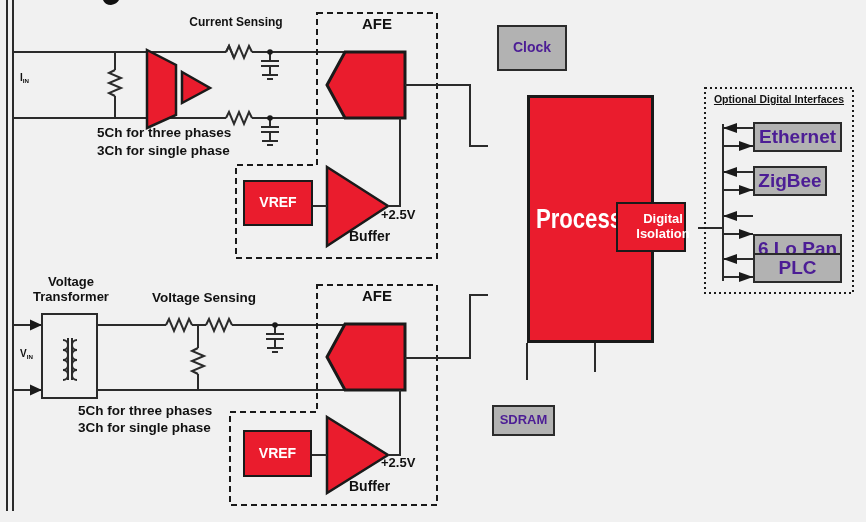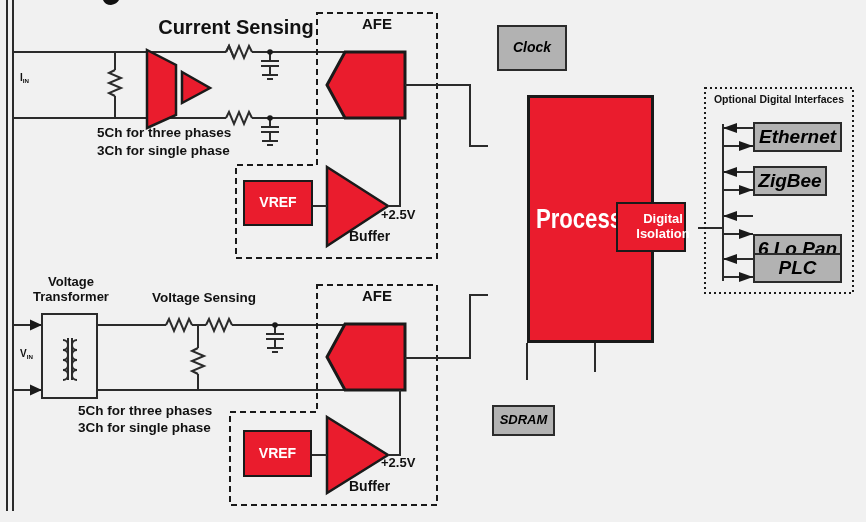--- a/index.html
+++ b/index.html
@@ -18,21 +18,21 @@
   .penta{stroke-width:3;}
   .dashbox{fill:none;stroke:#1a1a1a;stroke-width:2;stroke-dasharray:6 4;}
   .dotbox{fill:none;stroke:#1a1a1a;stroke-width:2;stroke-dasharray:2 3;}
   .arrow{fill:#1a1a1a;stroke:none;}
   .dot{fill:#1a1a1a;}
   .xfbox{fill:var(--bg);stroke:var(--line);stroke-width:2;}
   .block{
     position:absolute;display:flex;flex-direction:column;align-items:center;justify-content:center;
     text-align:center;font-weight:bold;box-sizing:border-box;line-height:1.12;
   }
-  .grayb{background:var(--gray);border:2px solid #2b2b2b;color:#000000;font-style:italic;}
+  .grayb{background:var(--gray);border:2px solid #2b2b2b;color:#4c1d95;}
   .redb{background:var(--red);border:2px solid #1a1a1a;color:#fff;}
   .lbl{position:absolute;font-weight:bold;color:var(--ink);white-space:nowrap;line-height:1.2;}
   .ctr{text-align:center;white-space:normal;}
   sub{font-size:62%;vertical-align:-2px;}
 </style>
 </head>
 <body>
 
 <div id="stage">
 
@@ -125,21 +125,21 @@
       <polygon class="arrow" points="753,146 739,141 739,151"></polygon>
       <polygon class="arrow" points="723,172 737,167 737,177"></polygon>
       <polygon class="arrow" points="753,190 739,185 739,195"></polygon>
       <polygon class="arrow" points="723,216 737,211 737,221"></polygon>
       <polygon class="arrow" points="753,234 739,229 739,239"></polygon>
       <polygon class="arrow" points="723,259 737,254 737,264"></polygon>
       <polygon class="arrow" points="753,277 739,272 739,282"></polygon>
     </g>
   </svg>
 
-  <div class="lbl" style="left:156px;top:15px;width:160px;text-align:center;font-size:20px;">Current Sensing</div>
+  <div class="lbl" style="left:156px;top:15px;width:160px;text-align:center;font-size:12px;">Current Sensing</div>
   <div class="lbl" style="left:20px;top:72px;font-size:10px;">
     <span>I</span><sub>IN</sub>
   </div>
   <div class="lbl" style="left:97px;top:124px;font-size:13.5px;line-height:18px;">
     <div>5Ch for three phases</div>
     <div>3Ch for single phase</div>
   </div>
 
   <div class="lbl" style="left:347px;top:15px;width:60px;text-align:center;font-size:15px;">AFE</div>
   <div class="lbl" style="left:381px;top:207px;font-size:13px;">+2.5V</div>
@@ -171,19 +171,19 @@
     <span style="font-size:27px;transform:scaleX(.82);">Processor</span>
   </div>
 
   <div class="block redb" style="left:616px;top:202px;width:70px;height:50px;font-size:13px;padding-left:24px;">
     <div>Digital</div>
     <div>Isolation</div>
   </div>
 
   <div class="block grayb" style="left:492px;top:380px;width:63px;height:31px;font-size:13px;margin-top:25px;">SDRAM</div>
 
-  <div class="lbl" style="left:707px;top:93px;width:144px;text-align:center;font-size:10.5px;">Optional Digital Interfaces</div>
+  <div class="lbl" style="left:707px;top:93px;width:144px;text-align:center;font-size:10.5px;text-decoration:underline;">Optional Digital Interfaces</div>
   <div class="block grayb" style="left:753px;top:122px;width:89px;height:30px;font-size:19px;">Ethernet</div>
   <div class="block grayb" style="left:753px;top:166px;width:74px;height:30px;font-size:19px;">ZigBee</div>
   <div class="block grayb" style="left:753px;top:210px;width:89px;height:30px;font-size:19px;margin-top:24px;">6 Lo Pan</div>
   <div class="block grayb" style="left:753px;top:253px;width:89px;height:30px;font-size:19px;">PLC</div>
 
 </div>
 
 </body></html>

